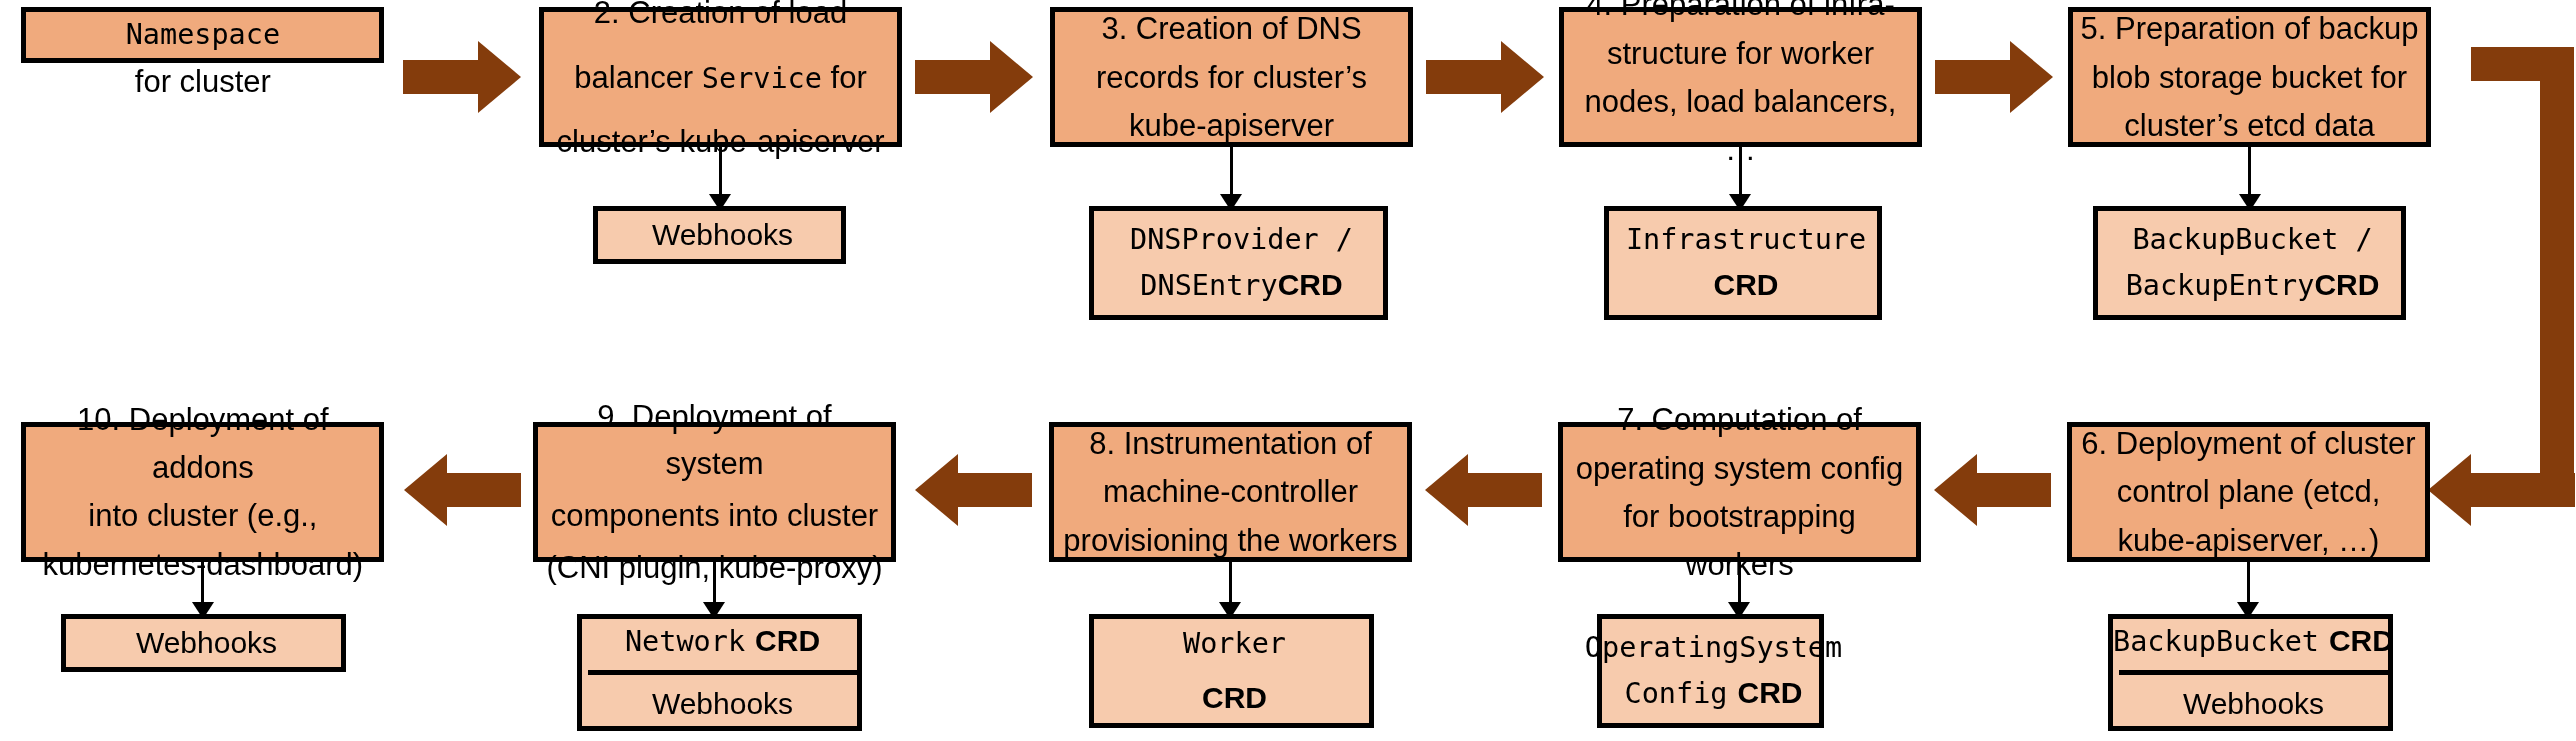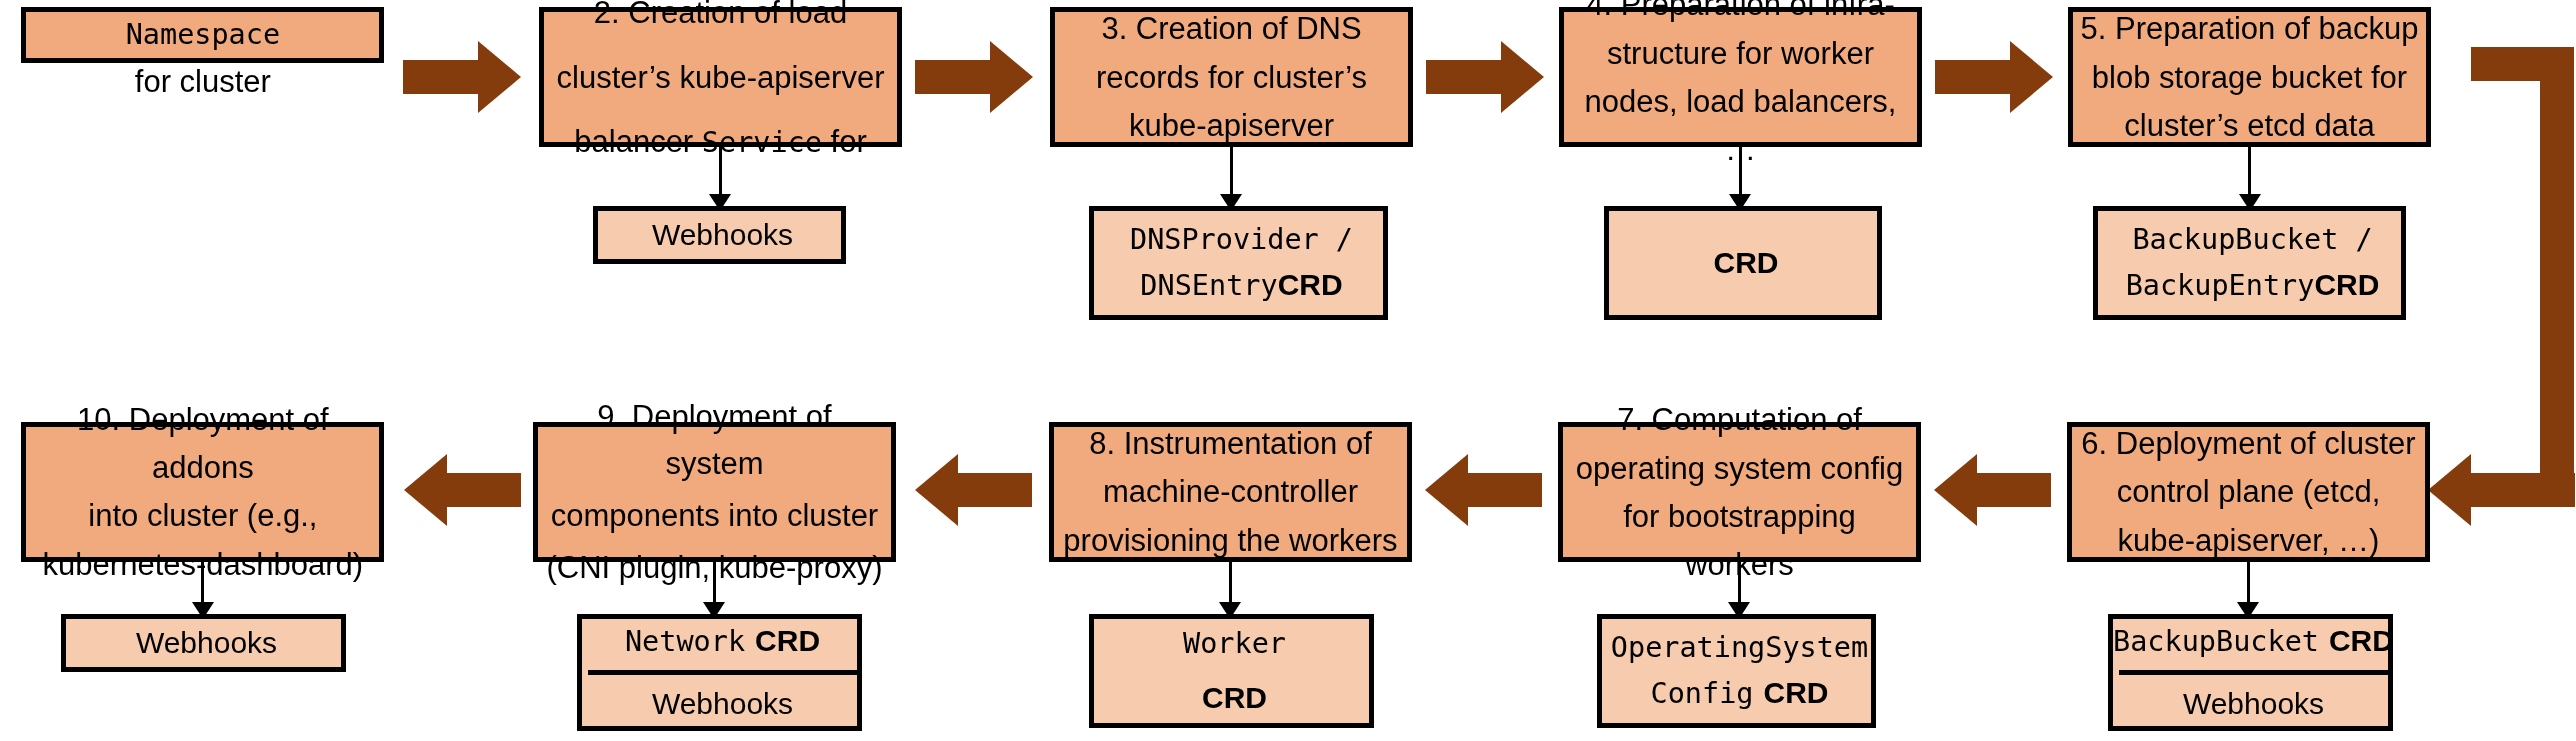--- a/index.html
+++ b/index.html
@@ -99,22 +99,22 @@
     <div style="display:flex;flex-direction:column;gap:1.4px;">
       <span>1. Creation of</span>
       <span class="mono">Namespace</span>
       <span>for cluster</span>
     </div>
   </div>
 
   <div class="step-box" style="left:539px; top:7.1px; width:363px; height:140px;">
     <div style="display:flex;flex-direction:column;gap:17px;">
       <span>2. Creation of load</span>
+      <span><span>balancer </span><span class="mono">Service</span><span> for</span></span>
       <span>cluster’s kube-apiserver</span>
-      <span><span>balancer </span><span class="mono">Service</span><span> for</span></span>
     </div>
   </div>
 
   <div class="step-box" style="left:1050px; top:7.1px; width:363px; height:140px;">
     <div style="display:flex;flex-direction:column;gap:1.4px;">
       <span>3. Creation of DNS</span>
       <span>records for cluster’s</span>
       <span>kube-apiserver</span>
     </div>
   </div>
@@ -182,20 +182,21 @@
       <div style="display:flex;flex-direction:column;align-items:center;gap:2.8px;">
         <span class="mono">DNSProvider /</span>
         <span><span class="mono">DNSEntry</span><span class="crd-tag">CRD</span></span>
       </div>
     </div>
   </div>
 
   <div class="sub-box" style="left:1604px; top:206px; width:278px; height:114px;">
     <div class="sub-cell">
       <div style="display:flex;flex-direction:column;align-items:center;gap:2.8px;">
+        <span class="mono">Infrastructure</span>
         <span class="crd-tag">CRD</span>
       </div>
     </div>
   </div>
 
   <div class="sub-box" style="left:2093px; top:206px; width:313px; height:114px;">
     <div class="sub-cell">
       <div style="display:flex;flex-direction:column;align-items:center;gap:2.8px;">
         <span class="mono">BackupBucket /</span>
         <span><span class="mono">BackupEntry</span><span class="crd-tag">CRD</span></span>
@@ -289,21 +290,21 @@
 
   <div class="sub-box" style="left:1089px; top:614px; width:285px; height:114px;">
     <div class="sub-cell">
       <div style="display:flex;flex-direction:column;align-items:center;gap:12px;">
         <span class="mono">Worker</span>
         <span class="crd-tag">CRD</span>
       </div>
     </div>
   </div>
 
-  <div class="sub-box" style="left:1597px; top:614px; width:279px; height:114px;">
+  <div class="sub-box" style="left:1597px; top:614px; width:227px; height:114px;">
     <div class="sub-cell">
       <div style="display:flex;flex-direction:column;align-items:center;gap:2.8px;">
         <span class="mono">OperatingSystem</span>
         <span><span class="mono">Config</span><span class="crd-tag" style="margin-left:10px;">CRD</span></span>
       </div>
     </div>
   </div>
 
   <div class="sub-box" style="left:2108px; top:614px; width:285px; height:117px;">
     <div class="sub-cell">

